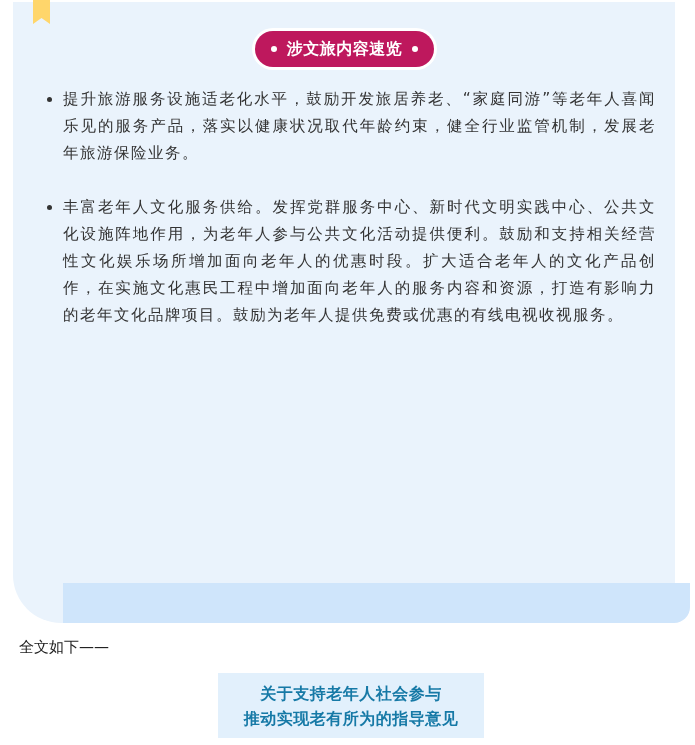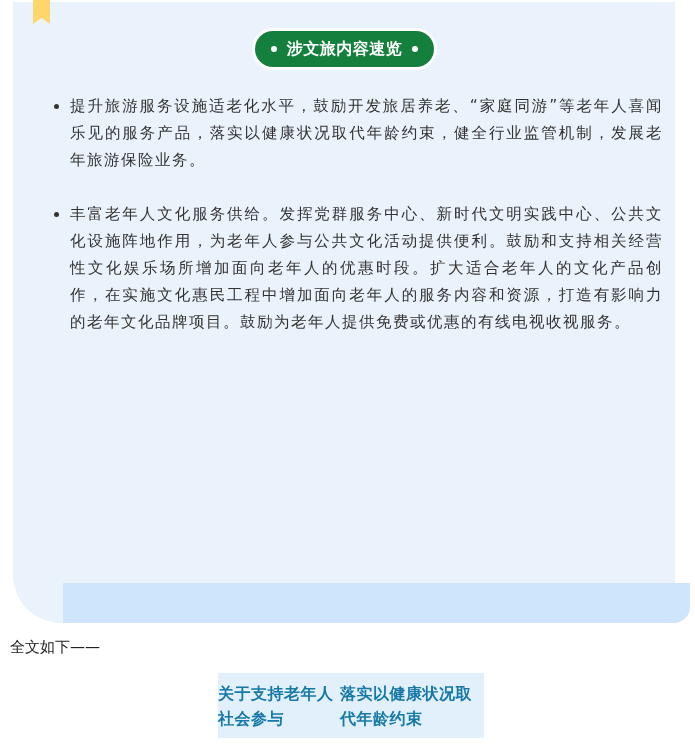--- a/index.html
+++ b/index.html
@@ -9,35 +9,35 @@
   .panel { position: absolute; left: 13px; top: 2px; width: 662px; height: 621px;
            background: #eaf3fc; border-bottom-left-radius: 48px; }
   .roll { position: absolute; left: 63px; top: 583px; width: 627px; height: 40px;
           background: #cfe5fb; border-bottom-right-radius: 16px; }
 
   .ribbon { position: absolute; left: 33px; top: 0; width: 17px; height: 24px; background: #ffd66b;
             clip-path: polygon(0 0, 100% 0, 100% 100%, 50% 75%, 0 100%); }
 
   .pill-wrap { position: absolute; left: 252px; top: 28px; width: 185px; height: 42px;
                background: #ffffff; border-radius: 21px; }
-  .pill { position: absolute; left: 3px; top: 3px; right: 3px; bottom: 3px; background: #15803d;
+  .pill { position: absolute; left: 3px; top: 3px; right: 3px; bottom: 3px; background: #be185d;
           border-radius: 18px; display: flex; align-items: center; justify-content: center; gap: 10px; }
   .pill-dot { width: 6px; height: 6px; border-radius: 50%; background: #ffffff; }
   .pill-text { color: #ffffff; font-weight: bold; font-size: 16px; letter-spacing: 0.5px; }
 
-  ul.items { position: absolute; left: 46px; top: 86px; width: 610px; margin: 7px; padding: 0; list-style: none; }
+  ul.items { position: absolute; left: 46px; top: 86px; width: 610px; margin: 0; padding: 0; list-style: none; }
   ul.items li { position: relative; padding-left: 17px; font-size: 15.5px; line-height: 27px;
                 letter-spacing: 1.5px; color: #333333; margin-bottom: 27px; text-align: justify; }
   ul.items li .bullet { position: absolute; left: 1px; top: 11px; width: 5px; height: 5px;
                         border-radius: 50%; background: #333333; }
 
-  .fulltext { position: absolute; left: 10px; top: 638px; font-size: 15px; color: #222222; }
+  .fulltext { position: absolute; left: 19px; top: 638px; font-size: 15px; color: #222222; }
 
   .title-box { position: absolute; left: 218px; top: 673px; width: 266px; height: 65px;
-               background: #e2f0fc; display: flex; flex-direction: row; align-items: center; justify-content: center; }
+               background: #e2f0fc; display: flex; flex-direction: column; align-items: center; justify-content: center; }
   .title-line { color: #1679a6; font-weight: bold; font-size: 16px; line-height: 25px; letter-spacing: 0.5px; }
 </style>
 </head>
 <body>
 
 <div class="panel"></div>
 <div class="roll"></div>
 <div class="ribbon"></div>
 
 <div class="pill-wrap">
@@ -50,14 +50,14 @@
 
 <ul class="items">
   <li><span class="bullet"></span><span>提升旅游服务设施适老化水平，鼓励开发旅居养老、“家庭同游”等老年人喜闻乐见的服务产品，落实以健康状况取代年龄约束，健全行业监管机制，发展老年旅游保险业务。</span></li>
   <li><span class="bullet"></span><span>丰富老年人文化服务供给。发挥党群服务中心、新时代文明实践中心、公共文化设施阵地作用，为老年人参与公共文化活动提供便利。鼓励和支持相关经营性文化娱乐场所增加面向老年人的优惠时段。扩大适合老年人的文化产品创作，在实施文化惠民工程中增加面向老年人的服务内容和资源，打造有影响力的老年文化品牌项目。鼓励为老年人提供免费或优惠的有线电视收视服务。</span></li>
 </ul>
 
 <div class="fulltext">全文如下——</div>
 
 <div class="title-box">
   <div class="title-line">关于支持老年人社会参与</div>
-  <div class="title-line">落实以健康状况取代年龄约束</div>
+  <div class="title-line">推动实现老有所为的指导意见</div>
 </div>
 
 </body></html>

